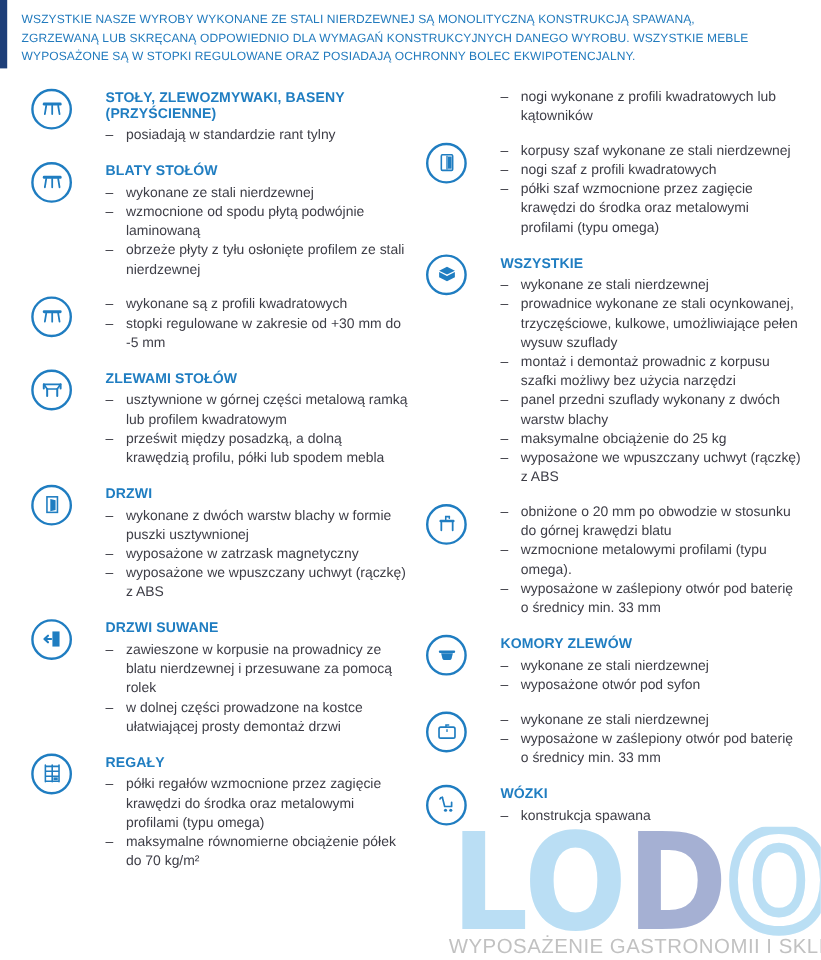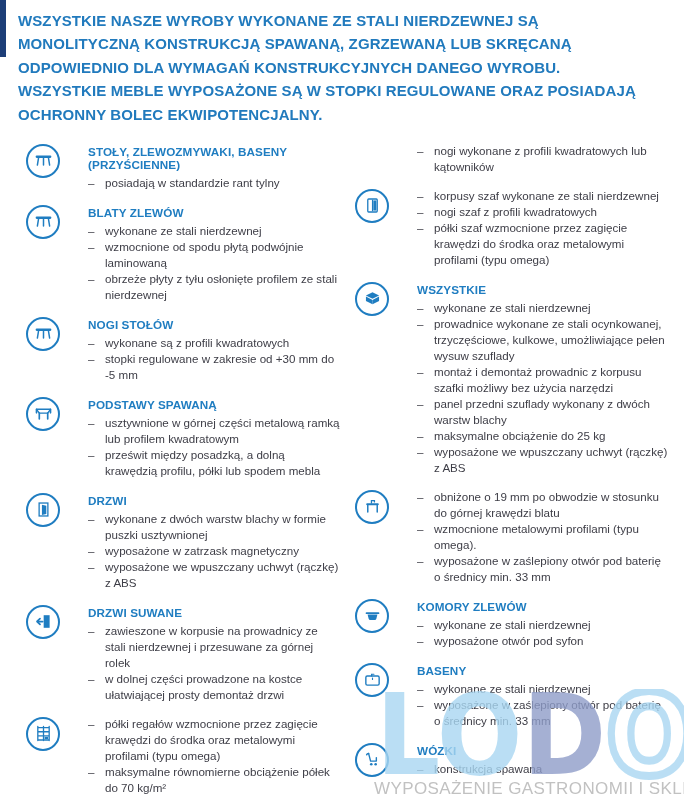--- a/index.html
+++ b/index.html
@@ -10,22 +10,22 @@
     position: relative;
     font-family: "Liberation Sans", sans-serif;
   }
   .top-accent {
     position: absolute; left: 0; top: 0;
     width: 6px; height: 57px;
     background: #1d3e78;
   }
   .intro {
     margin: 9px 38px 0 18px;
-    font-size: 15px;
-    font-weight: 700;
+    font-size: 10px;
+    font-weight: 400;
     line-height: 1.56;
     color: #217abd;
     letter-spacing: 0.1px;
   }
   .columns {
     display: flex;
     margin-top: 17px;
     padding-left: 26px;
   }
   .col { width: 329px; }
@@ -102,21 +102,21 @@
       <div class="section">
         <div class="icon-cell">
           <div class="icon-circle">
             <svg viewBox="0 0 24 24" fill="none">
               <rect x="3" y="6.3" width="18" height="2.8" rx="1.3" fill="#1f7dc1"></rect>
               <path d="M6.3 9.3 5 17.2 M12 9.3 V17.2 M17.7 9.3 19 17.2" stroke="#1f7dc1" stroke-width="1.7" stroke-linecap="round"></path>
             </svg>
           </div>
         </div>
         <div class="sec-body">
-          <div class="sec-title">BLATY ZLEWÓW</div>
+          <div class="sec-title">BLATY STOŁÓW</div>
           <div class="bullet">
             <span class="dash">–</span>
             <span class="bullet-text">wykonane ze stali nierdzewnej</span>
           </div>
           <div class="bullet">
             <span class="dash">–</span>
             <span class="bullet-text">wzmocnione od spodu płytą podwójnie laminowaną</span>
           </div>
           <div class="bullet">
             <span class="dash">–</span>
@@ -127,42 +127,41 @@
       <div class="section">
         <div class="icon-cell">
           <div class="icon-circle">
             <svg viewBox="0 0 24 24" fill="none">
               <rect x="3" y="6.3" width="18" height="2.8" rx="1.3" fill="#1f7dc1"></rect>
               <path d="M6.3 9.3 5 17.2 M12 9.3 V17.2 M17.7 9.3 19 17.2" stroke="#1f7dc1" stroke-width="1.7" stroke-linecap="round"></path>
             </svg>
           </div>
         </div>
         <div class="sec-body">
-          <div class="sec-title">NOGI STOŁÓW</div>
           <div class="bullet">
             <span class="dash">–</span>
             <span class="bullet-text">wykonane są z profili kwadratowych</span>
           </div>
           <div class="bullet">
             <span class="dash">–</span>
             <span class="bullet-text">stopki regulowane w zakresie od +30 mm do -5 mm</span>
           </div>
         </div>
       </div>
       <div class="section">
         <div class="icon-cell">
           <div class="icon-circle">
             <svg viewBox="0 0 24 24" fill="none">
               <path d="M4 7.2h16l-3.2 4.4H7.2Z" stroke="#1f7dc1" stroke-width="1.6" stroke-linejoin="round"></path>
               <path d="M7.2 11.6v6.6 M16.8 11.6v6.6 M4 7.2v4 M20 7.2v4" stroke="#1f7dc1" stroke-width="1.9" stroke-linecap="round"></path>
             </svg>
           </div>
         </div>
         <div class="sec-body">
-          <div class="sec-title">PODSTAWY SPAWANĄ</div>
+          <div class="sec-title">ZLEWAMI STOŁÓW</div>
           <div class="bullet">
             <span class="dash">–</span>
             <span class="bullet-text">usztywnione w górnej części metalową ramką lub profilem kwadratowym</span>
           </div>
           <div class="bullet">
             <span class="dash">–</span>
             <span class="bullet-text">prześwit między posadzką, a dolną krawędzią profilu, półki lub spodem mebla</span>
           </div>
         </div>
       </div>
@@ -198,38 +197,39 @@
               <rect x="12.2" y="4.8" width="6.8" height="14.4" fill="#1f7dc1"></rect>
               <path d="M11 12H5.6" stroke="#1f7dc1" stroke-width="2" stroke-linecap="round"></path>
               <path d="M8 8.8 4.6 12 8 15.2" stroke="#1f7dc1" stroke-width="2" fill="none" stroke-linecap="round" stroke-linejoin="round"></path>
             </svg>
           </div>
         </div>
         <div class="sec-body">
           <div class="sec-title">DRZWI SUWANE</div>
           <div class="bullet">
             <span class="dash">–</span>
-            <span class="bullet-text">zawieszone w korpusie na prowadnicy ze stali nierdzewnej i przesuwane za górnej rolek</span>
+            <span class="bullet-text">zawieszone w korpusie na prowadnicy ze blatu nierdzewnej i przesuwane za pomocą rolek</span>
           </div>
           <div class="bullet">
             <span class="dash">–</span>
             <span class="bullet-text">w dolnej części prowadzone na kostce ułatwiającej prosty demontaż drzwi</span>
           </div>
         </div>
       </div>
       <div class="section">
         <div class="icon-cell">
           <div class="icon-circle">
             <svg viewBox="0 0 24 24" fill="none">
               <path d="M5.5 4v16 M12 4v16 M18.5 4v16 M5.5 5.3h13 M5.5 10h13 M5.5 14.7h13 M5.5 19.4h13" stroke="#1f7dc1" stroke-width="1.5" stroke-linecap="round"></path>
               <rect x="13.2" y="15.8" width="4.1" height="2.6" fill="#1f7dc1"></rect>
             </svg>
           </div>
         </div>
         <div class="sec-body">
+          <div class="sec-title">REGAŁY</div>
           <div class="bullet">
             <span class="dash">–</span>
             <span class="bullet-text">półki regałów wzmocnione przez zagięcie krawędzi do środka oraz metalowymi profilami (typu omega)</span>
           </div>
           <div class="bullet">
             <span class="dash">–</span>
             <span class="bullet-text">maksymalne równomierne obciążenie półek do 70 kg/m²</span>
           </div>
         </div>
       </div>
@@ -314,21 +314,21 @@
             <svg viewBox="0 0 24 24" fill="none">
               <path d="M10.8 8V5.2h3.4v1.6" stroke="#1f7dc1" stroke-width="1.5" stroke-linecap="round"></path>
               <rect x="4.8" y="8.2" width="14.4" height="2.4" rx="1.1" fill="#1f7dc1"></rect>
               <path d="M6.6 10.6v7.6 M17.4 10.6v7.6" stroke="#1f7dc1" stroke-width="1.7" stroke-linecap="round"></path>
             </svg>
           </div>
         </div>
         <div class="sec-body">
           <div class="bullet">
             <span class="dash">–</span>
-            <span class="bullet-text">obniżone o 19 mm po obwodzie w stosunku do górnej krawędzi blatu</span>
+            <span class="bullet-text">obniżone o 20 mm po obwodzie w stosunku do górnej krawędzi blatu</span>
           </div>
           <div class="bullet">
             <span class="dash">–</span>
             <span class="bullet-text">wzmocnione metalowymi profilami (typu omega).</span>
           </div>
           <div class="bullet">
             <span class="dash">–</span>
             <span class="bullet-text">wyposażone w zaślepiony otwór pod baterię o średnicy min. 33 mm</span>
           </div>
         </div>
@@ -358,21 +358,20 @@
         <div class="icon-cell">
           <div class="icon-circle">
             <svg viewBox="0 0 24 24" fill="none">
               <path d="M11 8V6h2.6" stroke="#1f7dc1" stroke-width="1.4" stroke-linecap="round"></path>
               <rect x="4.4" y="8" width="15.2" height="10.4" rx="1.6" stroke="#1f7dc1" stroke-width="1.6"></rect>
               <path d="M12 10.4v1.6" stroke="#1f7dc1" stroke-width="1.3" stroke-linecap="round"></path>
             </svg>
           </div>
         </div>
         <div class="sec-body">
-          <div class="sec-title">BASENY</div>
           <div class="bullet">
             <span class="dash">–</span>
             <span class="bullet-text">wykonane ze stali nierdzewnej</span>
           </div>
           <div class="bullet">
             <span class="dash">–</span>
             <span class="bullet-text">wyposażone w zaślepiony otwór pod baterię o średnicy min. 33 mm</span>
           </div>
         </div>
       </div>

